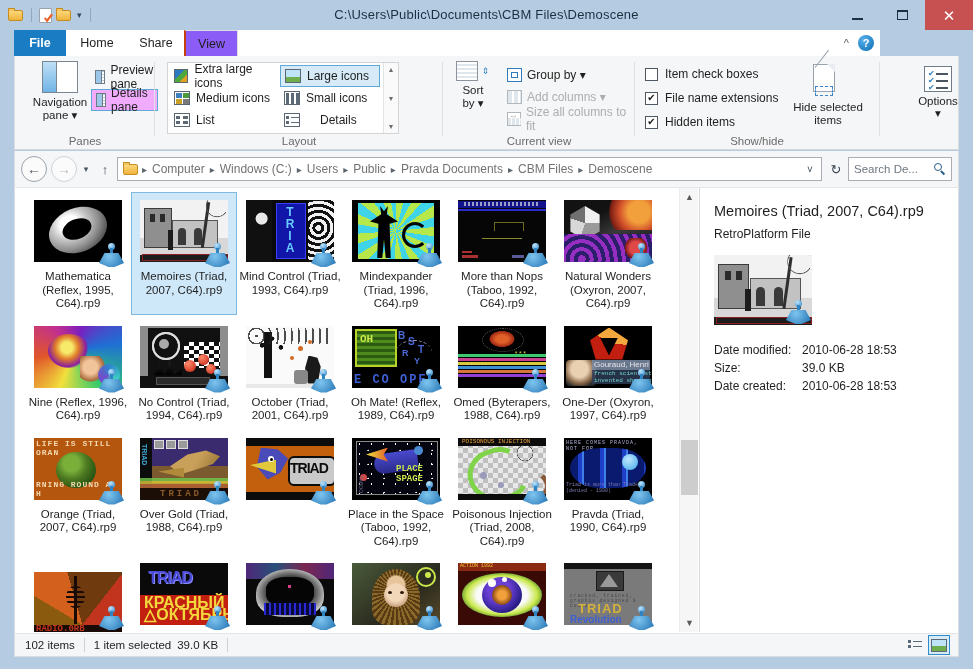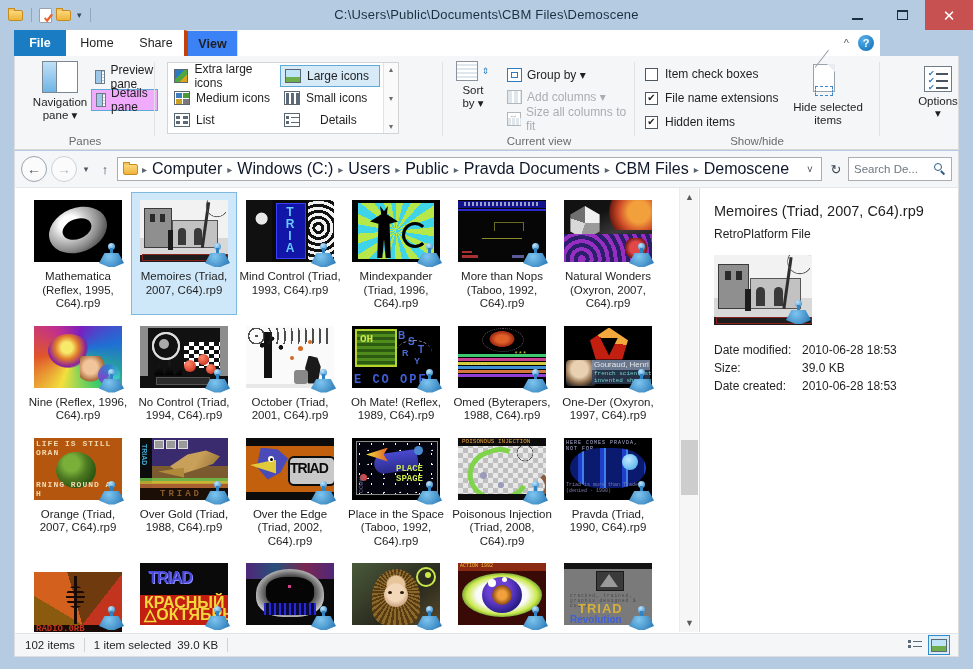--- a/index.html
+++ b/index.html
@@ -64,22 +64,22 @@
   .tabstrip .tabs-bg{
     position:absolute;left:14px;top:0;right:14px;height:26px;background:#ffffff;
   }
   .tab{
     position:absolute;top:0;height:26px;line-height:26px;text-align:center;
     font-size:12.5px;color:#1f1f1f;box-sizing:border-box;
   }
   .tab.file{left:14px;width:52px;background:#1a7dc4;color:#fff;font-weight:bold;}
   .tab.home{left:66px;width:62px;}
   .tab.share{left:128px;width:56px;}
-  .tab.view{left:184px;width:54px;background:#3b82f6;border-top:1px solid #dcdde0;
-            border-left:4px solid #c2410c;border-right:1px solid #dcdde0;font-weight:bold;}
+  .tab.view{left:184px;width:54px;background:#8b5cf6;border-top:1px solid #dcdde0;
+            border-left:2px solid #c2410c;border-right:1px solid #dcdde0;}
   .tabstrip .rightctrl{position:absolute;right:14px;top:0;height:26px;display:flex;align-items:center;gap:9px;padding-right:6px;}
   .chev-up{font-size:11px;color:#5a5a5a;}
   .help-ico{
     width:16px;height:16px;border-radius:50%;
     background:radial-gradient(circle at 35% 30%,#57b0ea,#0a6cb4);
     color:#fff;font-size:11px;font-weight:bold;text-align:center;line-height:16px;
   }
 
   
   .ribbon{
@@ -198,21 +198,21 @@
   .navbtn{width:26px;height:26px;border-radius:50%;border:1px solid #9aa4ae;
     display:flex;align-items:center;justify-content:center;font-size:14px;color:#4a5560;
     background:#fbfbfc;box-sizing:border-box;margin-left:6px;}
   .navbtn.dis{color:#b6bcc2;border-color:#cdd2d7;}
   .smallarrow{width:18px;text-align:center;font-size:9px;color:#4a5560;}
   .uparrow{width:20px;text-align:center;font-size:13px;color:#3c4752;}
   .crumbbox{
     flex:1;height:24px;background:#fff;border:1px solid #abadb3;box-sizing:border-box;
     display:flex;align-items:center;margin:0 2px 0 2px;padding:0 2px;overflow:hidden;
   }
-  .crumb{font-size:16px;color:#0f172a;padding:0 4px;white-space:nowrap;}
+  .crumb{font-size:12px;color:#737373;padding:0 4px;white-space:nowrap;}
   .crumbsep{font-size:10px;color:#5b6570;padding:0 1px;}
   .crumbbox .fico{margin:0 2px 0 3px;}
   .crumb-drop{margin-left:auto;display:flex;align-items:center;gap:0;}
   .crumb-drop .cd{width:18px;text-align:center;font-size:10px;color:#3c4752;}
   .refresh{width:24px;text-align:center;font-size:13px;color:#3c4752;}
   .searchbox{
     width:104px;height:24px;background:#fff;border:1px solid #abadb3;box-sizing:border-box;
     display:flex;align-items:center;justify-content:space-between;padding:0 5px;
     margin-right:6px;font-size:11.5px;color:#6e7781;
   }
@@ -398,20 +398,21 @@
         <div class="vitem" style="left:112px;top:46px;width:100px;gap:20px;">
           <span class="vico det"></span>
           <span>Details</span>
         </div>
         <div class="vscroll">
           <span>▴</span>
           <span>▾</span>
           <span>▾</span>
         </div>
       </div>
+      <div class="glabel">Layout</div>
       <div class="divider"></div>
     </div>
 
     <div class="grp" style="left:428px;width:192px;">
       <div class="bigbtn" style="left:2px;width:56px;">
         <span style="display:flex;align-items:center;gap:3px;">
           <span class="sortico"></span>
           <span class="arrows-ud">⇕</span>
         </span>
         <span class="blabel">Sort</span>
@@ -852,21 +853,20 @@
                  clip-path:polygon(0% 40%,100% 0%,100% 100%);"></div>
               <div style="position:absolute;left:22px;top:18px;width:6px;height:6px;background:#fff;border-radius:50%;"></div>
               <div style="position:absolute;left:24px;top:20px;width:3px;height:3px;background:#000;border-radius:50%;"></div>
             </div>
             <div class="joy">
                 <i class="ball"></i>
                 <i class="stick"></i>
                 <i class="base"></i>
               </div>
           </div>
-          <div class="fname">Over the Edge (Triad, 2002, C64).rp9</div>
         </div>
 
         <div class="cell">
           <div class="thumbwrap">
             <div class="thumb" style="background:#000;">
               <div style="position:absolute;left:4px;top:3px;width:80px;height:52px;border:1px solid #8a8a8a;background:
                  radial-gradient(circle at 20% 20%,#fff 0 0.6px,transparent 1px) 0 0/12px 10px,
                  radial-gradient(circle at 70% 60%,#fff 0 0.6px,transparent 1px) 0 0/16px 14px,#05050f;"></div>
               <div style="position:absolute;left:22px;top:14px;width:44px;height:20px;background:
                  linear-gradient(#4a4ad0,#2a2a8a);border-radius:10px 4px 4px 10px;transform:rotate(-8deg);"></div>

